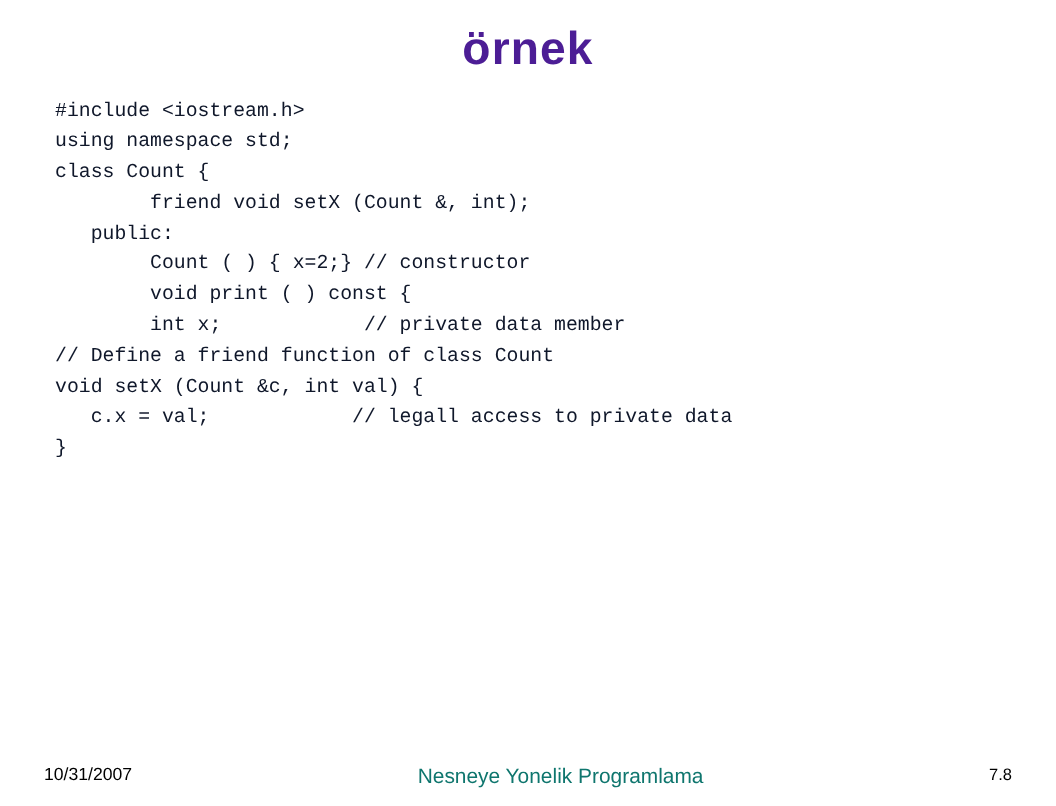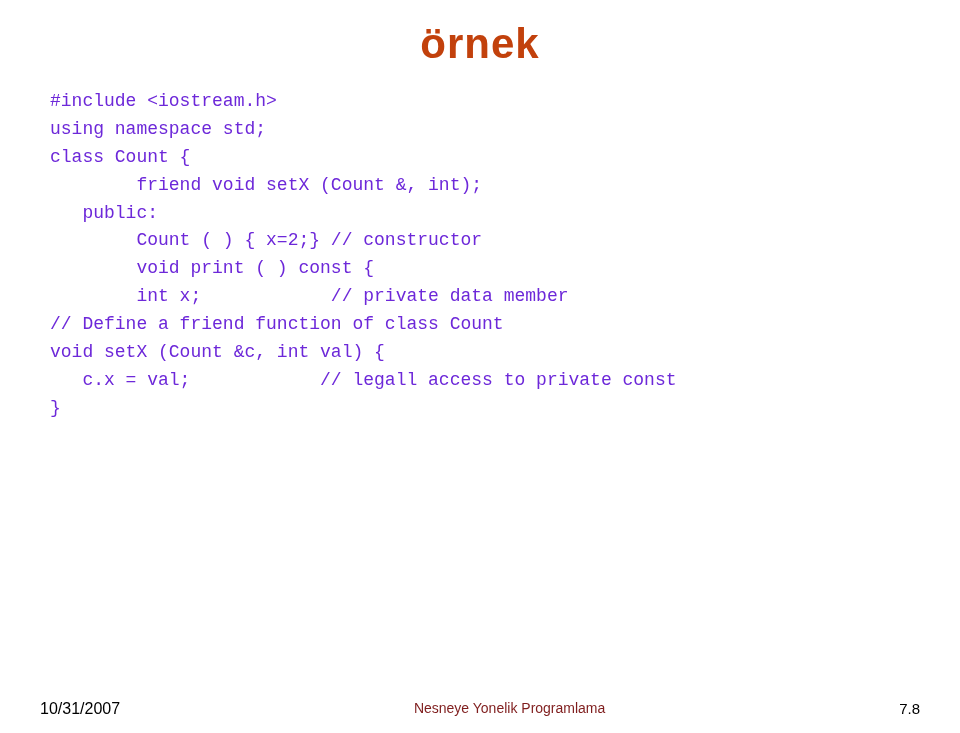--- a/index.html
+++ b/index.html
@@ -22,30 +22,30 @@
       height: 733px;
       background: #ffffff;
       position: relative;
       padding: 20px 40px 60px 40px;
     }
 
     .title {
       text-align: center;
       font-family: Arial, sans-serif;
       font-size: 42px;
-      color: #c2410c;
+      color: #4c1d95;
       font-weight: bold;
       margin-bottom: 20px;
       letter-spacing: 1px;
     }
 
     .code-block {
       font-family: 'Courier New', Courier, monospace;
       font-size: 18px;
-      color: #6d28d9;
+      color: #0f172a;
       line-height: 1.55;
       padding-left: 10px;
     }
 
     .code-line {
       display: block;
       white-space: pre;
     }
 
     .footer {
@@ -59,22 +59,22 @@
       font-family: Arial, sans-serif;
       font-size: 15px;
       color: #000000;
     }
 
     .footer-left {
       font-size: 16px;
     }
 
     .footer-center {
-      font-size: 14px;
-      color: #7f1d1d;
+      font-size: 19px;
+      color: #0f766e;
     }
 
     .footer-right {
       font-size: 15px;
     }
   </style>
 </head>
 <body>
 
 <div class="slide-container">
@@ -87,21 +87,21 @@
     <span class="code-line"></span>
     <span class="code-line">class Count {</span>
     <span class="code-line">        friend void setX (Count &amp;, int);</span>
     <span class="code-line">   public:</span>
     <span class="code-line">        Count ( ) { x=2;} // constructor</span>
     <span class="code-line">        void print ( ) const {</span>
     <span class="code-line">        int x;            // private data member</span>
     <span class="code-line"></span>
     <span class="code-line">// Define a friend function of class Count</span>
     <span class="code-line">void setX (Count &amp;c, int val) {</span>
-    <span class="code-line">   c.x = val;            // legall access to private const</span>
+    <span class="code-line">   c.x = val;            // legall access to private data</span>
     <span class="code-line">}</span>
   </div>
 
   <div class="footer">
     <span class="footer-left">10/31/2007</span>
     <span class="footer-center">Nesneye Yonelik Programlama</span>
     <span class="footer-right">7.8</span>
   </div>
 
 </div>

